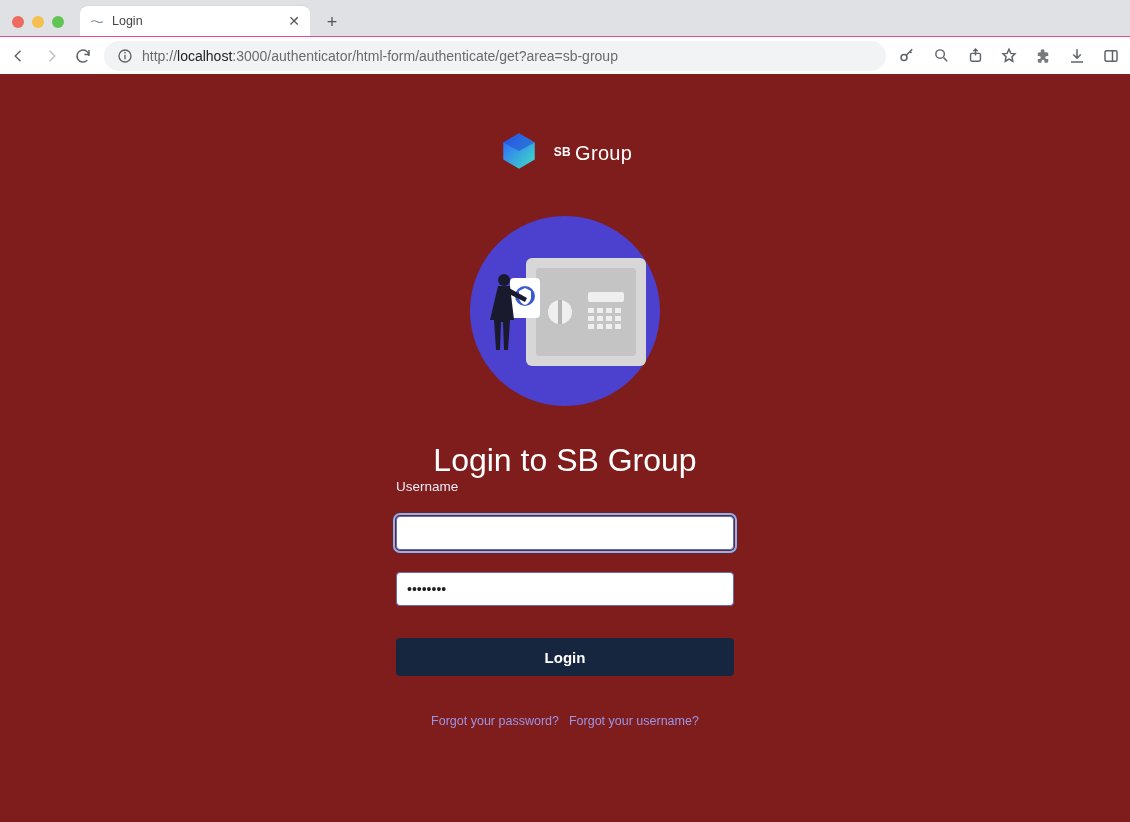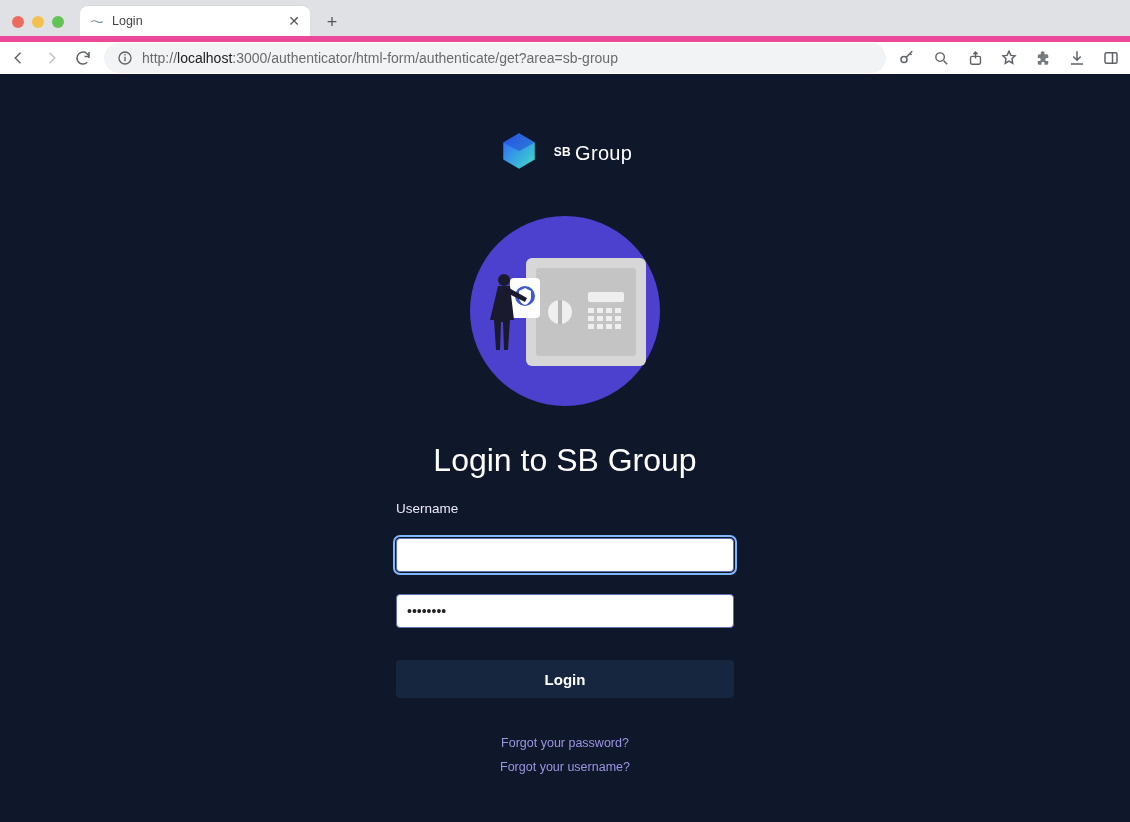--- a/index.html
+++ b/index.html
@@ -10,45 +10,45 @@
   .tab-strip { height:36px; display:flex; align-items:flex-end; padding-left:12px; gap:8px; }
   .traffic { display:flex; gap:8px; align-items:center; padding:0 8px 8px 0; }
   .dot { width:12px; height:12px; border-radius:50%; }
   .dot.red{background:#ed6a5e}.dot.yellow{background:#f5bf4f}.dot.green{background:#61c454}
   .tab { background:#fff; height:30px; border-radius:8px 8px 0 0; display:flex; align-items:center; padding:0 10px; gap:8px; min-width:230px; position:relative; box-shadow:0 -1px 0 rgba(0,0,0,.03);}
   .tab .favicon { width:14px; height:14px; display:flex; align-items:center; justify-content:center; }
   .tab .title { font-size:12.5px; color:#444; flex:1; }
   .tab .close { font-size:14px; color:#555; cursor:pointer; }
   .newtab { width:28px; height:28px; display:flex; align-items:center; justify-content:center; color:#555; font-size:18px; cursor:pointer; }
 
-  .toolbar { background:#fff; height:38px; display:flex; align-items:center; padding:0 10px; gap:12px; border-top:6px solid #ec4899; }
+  .toolbar { background:#fff; height:38px; display:flex; align-items:center; padding:0 10px; gap:12px; border-top:1px solid #ec4899; }
   .nav-icons { display:flex; gap:14px; align-items:center; color:#5f6368; }
   .addr { flex:1; display:flex; align-items:center; background:#f1f3f4; border-radius:18px; height:30px; padding:0 12px; gap:8px; color:#5f6368; font-size:14px; }
   .addr .url { color:#6b6b6b; white-space:nowrap; overflow:hidden; }
   .addr .url .host { color:#202124; }
   .tool-icons { display:flex; gap:16px; align-items:center; color:#5f6368; }
   .ic { width:18px; height:18px; display:flex; align-items:center; justify-content:center; cursor:pointer; }
 
   
-  .page { background:#0f172a; height:748px; width:100%; display:flex; flex-direction:column; align-items:center; color:#fff; }
+  .page { background:#7f1d1d; height:748px; width:100%; display:flex; flex-direction:column; align-items:center; color:#fff; }
   .brand { display:flex; align-items:center; gap:14px; margin-top:56px; }
   .brand-text { font-size:20px; letter-spacing:.3px; }
   .brand-text .sb { font-size:12px; font-weight:600; vertical-align:4px; margin-right:4px; }
 
   .hero { width:190px; height:190px; border-radius:50%; background:#4c41cf; margin-top:40px; display:flex; align-items:center; justify-content:center; position:relative; }
 
   .heading { margin-top:36px; font-size:32px; font-weight:400; }
 
-  .form { width:338px; margin-top:22px; display:flex; flex-direction:column; gap:22px; }
+  .form { width:338px; display:flex; flex-direction:column; gap:22px; }
   .label { font-size:13.5px; color:#eceaf9; }
   .field { width:100%; height:34px; border-radius:4px; border:1px solid #606fb5; background:#fff; padding:0 10px; font-size:14px; color:#222; }
   .field.focus { outline:2px solid #7fb8ff; outline-offset:1px; }
   .btn { margin-top:10px; width:100%; height:38px; border:none; border-radius:4px; background:#17263f; color:#fff; font-size:15px; font-weight:600; cursor:pointer; }
 
-  .links { margin-top:38px; display:flex; flex-direction:column; gap:10px; align-items:center; }
+  .links { margin-top:38px; display:flex; flex-direction:row; gap:10px; align-items:center; }
   .link { font-size:12.5px; color:#9c95e4; cursor:pointer; }
 </style>
 </head>
 <body>
 
 <div class="chrome">
   <div class="tab-strip">
     <div class="traffic">
       <div class="dot red"></div>
       <div class="dot yellow"></div>

